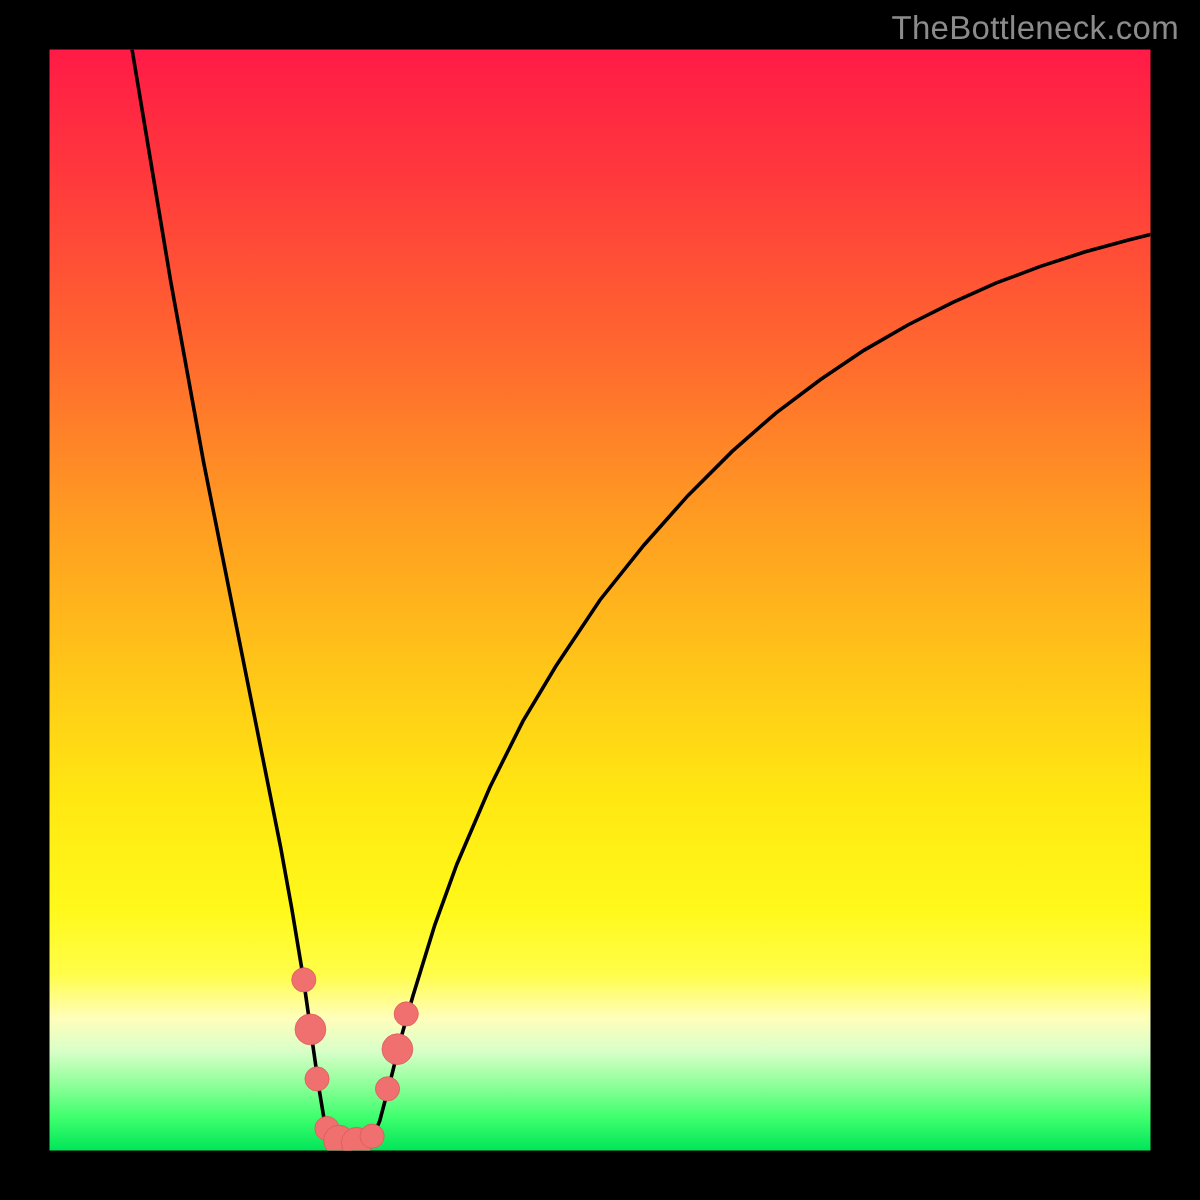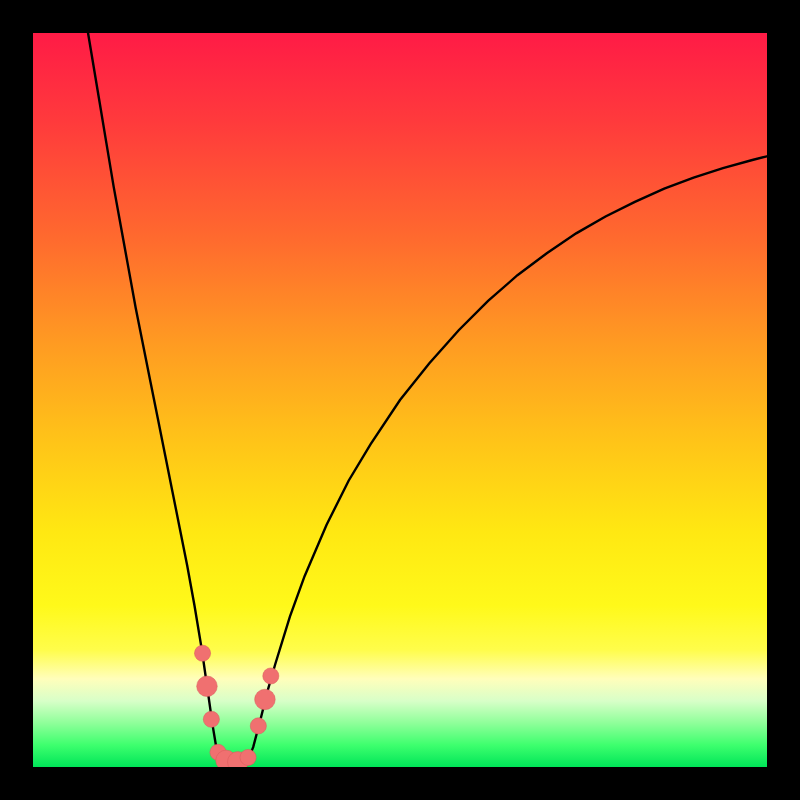--- a/index.html
+++ b/index.html
@@ -74,13 +74,14 @@
           <circle cx="184.97" cy="719.32" r="8.07" fill="#f07070" stroke="#d85a5a" stroke-width="0.5"></circle>
           <circle cx="193.04" cy="727.39" r="10.28" fill="#f07070" stroke="#d85a5a" stroke-width="0.5"></circle>
           <circle cx="204.79" cy="728.86" r="10.28" fill="#f07070" stroke="#d85a5a" stroke-width="0.5"></circle>
           <circle cx="215.06" cy="724.46" r="8.07" fill="#f07070" stroke="#d85a5a" stroke-width="0.5"></circle>
           <circle cx="225.34" cy="692.90" r="8.07" fill="#f07070" stroke="#d85a5a" stroke-width="0.5"></circle>
           <circle cx="231.94" cy="666.47" r="10.28" fill="#f07070" stroke="#d85a5a" stroke-width="0.5"></circle>
           <circle cx="237.82" cy="642.98" r="8.07" fill="#f07070" stroke="#d85a5a" stroke-width="0.5"></circle>
         </g>
     </svg>
   </div>
+  <div class="watermark">TheBottleneck.com</div>
 </div>
 
 </body></html>

